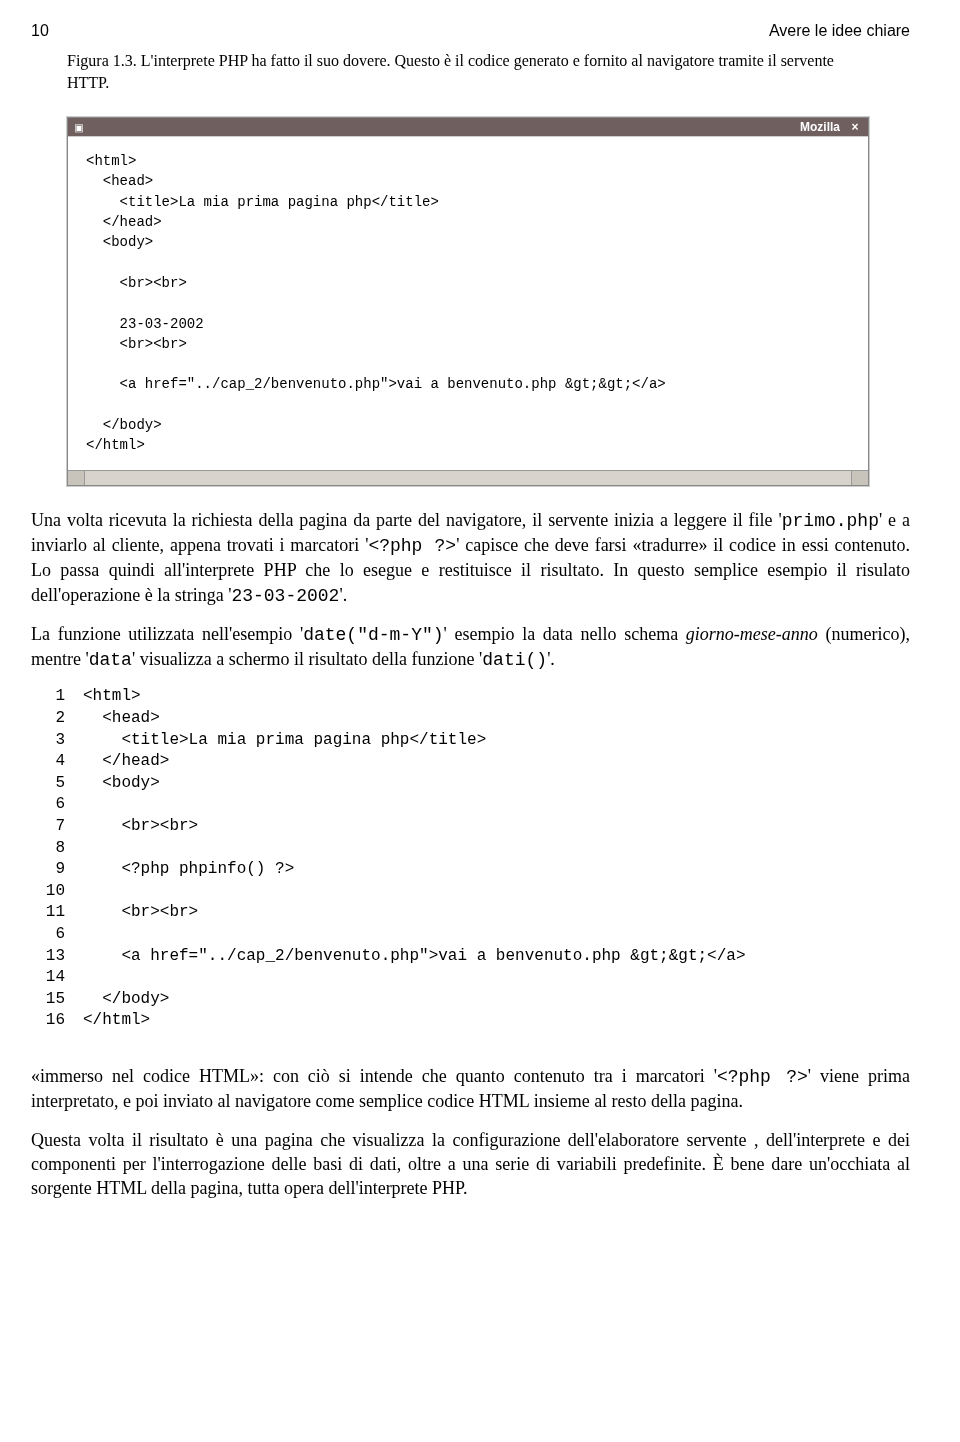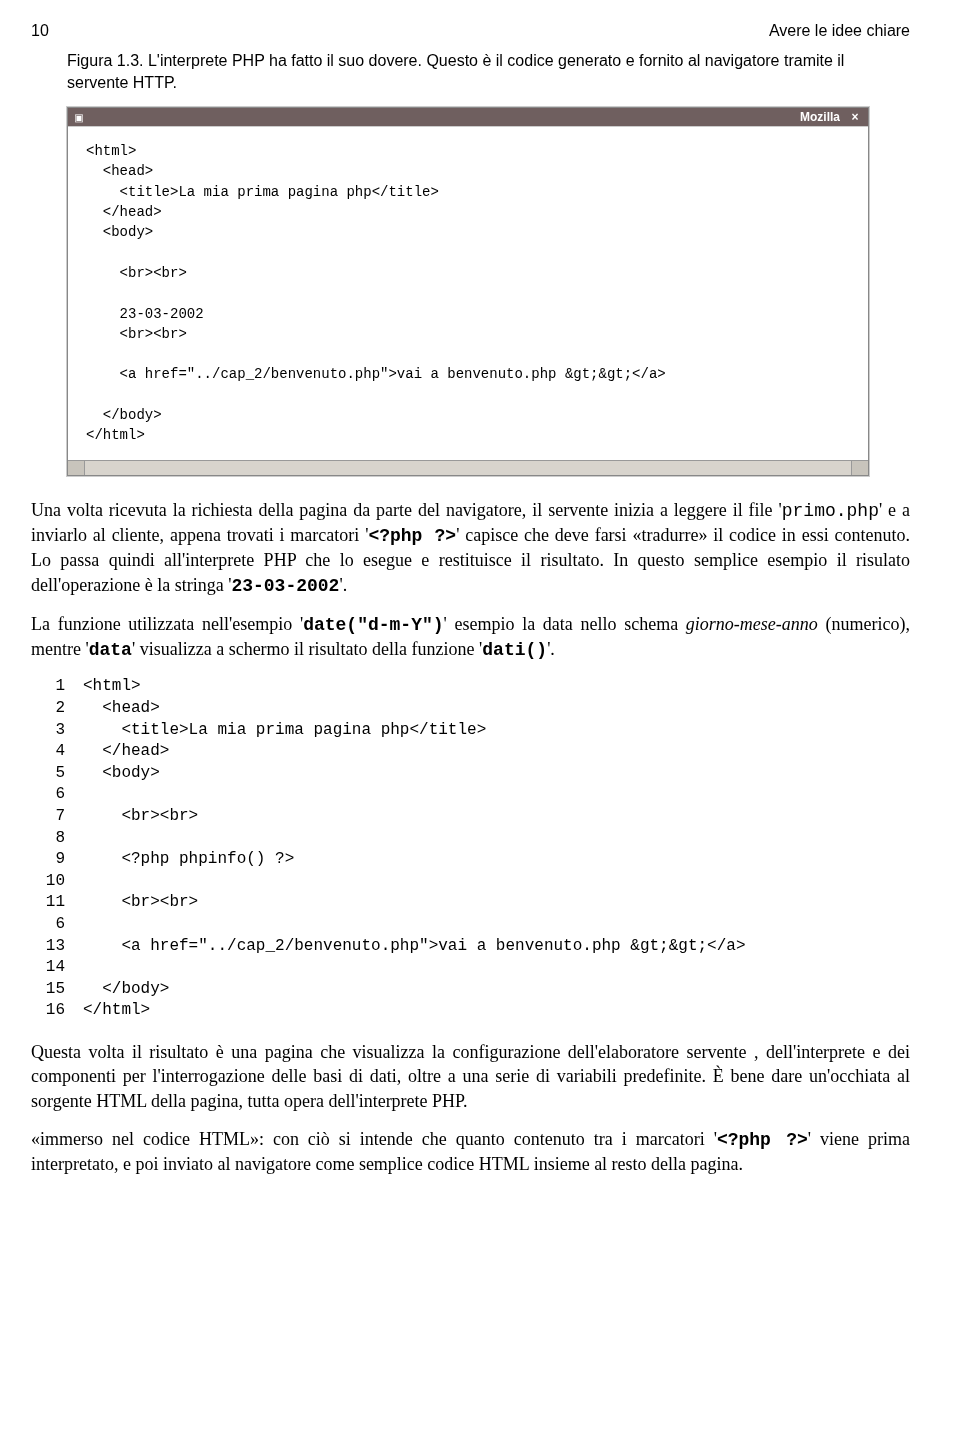--- a/index.html
+++ b/index.html
@@ -14,24 +14,24 @@
     padding: 22px 50px 40px 31px;
   }
   .header-row {
     display: flex;
     justify-content: space-between;
     align-items: baseline;
     font-family: "Trebuchet MS", "Lucida Sans", sans-serif;
     margin-bottom: 10px;
   }
   .caption {
-    font-family: Liberation Sans, sans-serif;
+    font-family: Liberation Serif, serif;
     font-size: 16px;
     line-height: 1.35;
-    margin: 6px 0 14px 36px;
+    margin: 6px 0 24px 36px;
     max-width: 800px;
   }
   .figure-window {
     border: 1px solid #888;
     margin: 0 0 22px 36px;
     width: 800px;
     box-shadow: 0 0 0 1px #ccc;
   }
   .titlebar {
     background: #6f5f5f;
@@ -99,28 +99,28 @@
     font-size: 18px;
     line-height: 1.35;
     text-align: justify;
     margin: 0 0 14px 0;
   }
   .mono {
     font-family: "Courier New", monospace;
   }
   .bold-mono {
     font-family: "Courier New", monospace;
-    font-weight: bold;
+    font-weight: normal;
   }
   em.term { font-style: italic; }
   .code-list {
     font-family: "Courier New", monospace;
     font-size: 16px;
     line-height: 1.35;
-    margin: 10px 0 18px 0;
+    margin: 10px 0 32px 0;
     white-space: pre;
   }
   .code-list .ln {
     display: inline-block;
     width: 34px;
     text-align: right;
     margin-right: 18px;
   }
 </style>
 </head>
@@ -178,19 +178,19 @@
 <span class="ln">8</span>
 <span class="ln">9</span>    &lt;?php phpinfo() ?&gt;
 <span class="ln">10</span>
 <span class="ln">11</span>    &lt;br&gt;&lt;br&gt;
 <span class="ln">6</span>
 <span class="ln">13</span>    &lt;a href="../cap_2/benvenuto.php"&gt;vai a benvenuto.php &amp;gt;&amp;gt;&lt;/a&gt;
 <span class="ln">14</span>
 <span class="ln">15</span>  &lt;/body&gt;
 <span class="ln">16</span>&lt;/html&gt;</div>
 
-  <p class="body-text">Questa volta il risultato è una pagina che visualizza la configurazione dell'elaboratore servente , dell'interprete e dei componenti per l'interrogazione delle basi di dati, oltre a una serie di variabili predefinite. È bene dare un'occhiata al sorgente HTML della pagina, tutta opera dell'interprete PHP.</p>
-
   <p class="body-text">
     <span>«immerso nel codice HTML»: con ciò si intende che quanto contenuto tra i marcatori '</span><span class="bold-mono">&lt;?php ?&gt;</span><span>' viene prima interpretato, e poi inviato al navigatore come semplice codice HTML insieme al resto della pagina.</span>
   </p>
 
+  <p class="body-text">Questa volta il risultato è una pagina che visualizza la configurazione dell'elaboratore servente , dell'interprete e dei componenti per l'interrogazione delle basi di dati, oltre a una serie di variabili predefinite. È bene dare un'occhiata al sorgente HTML della pagina, tutta opera dell'interprete PHP.</p>
+
 </div>
 
 </body></html>

